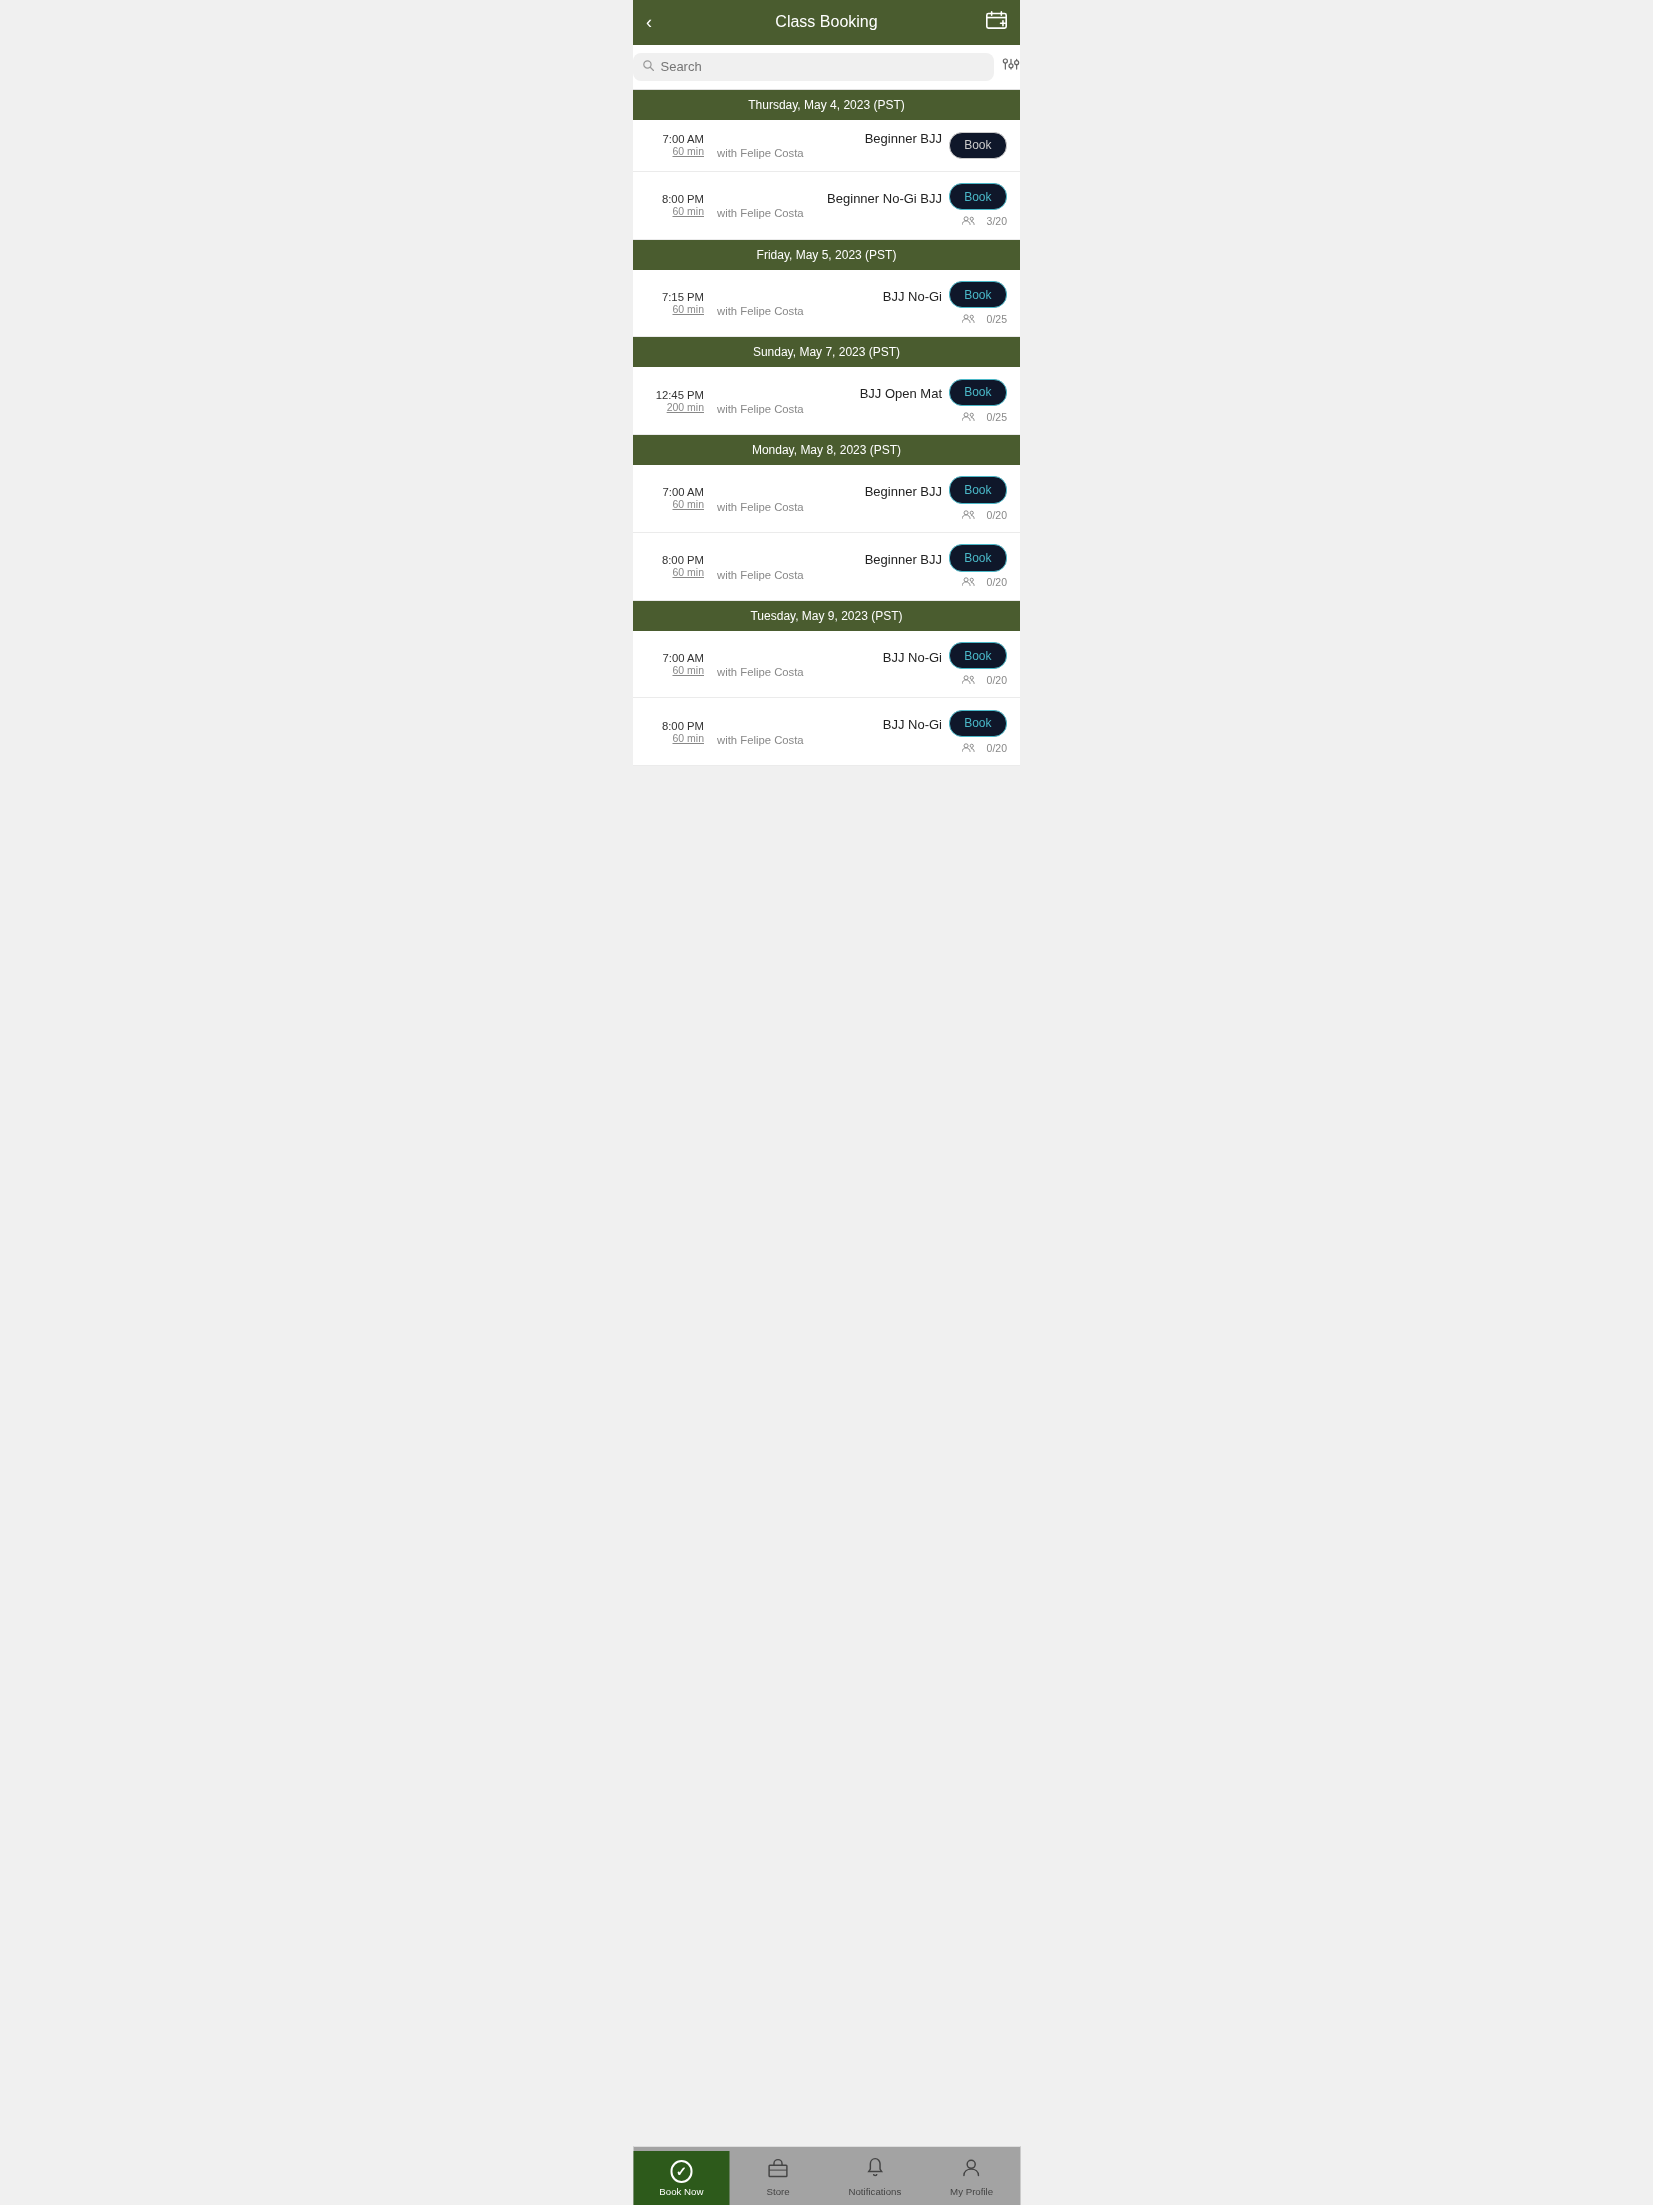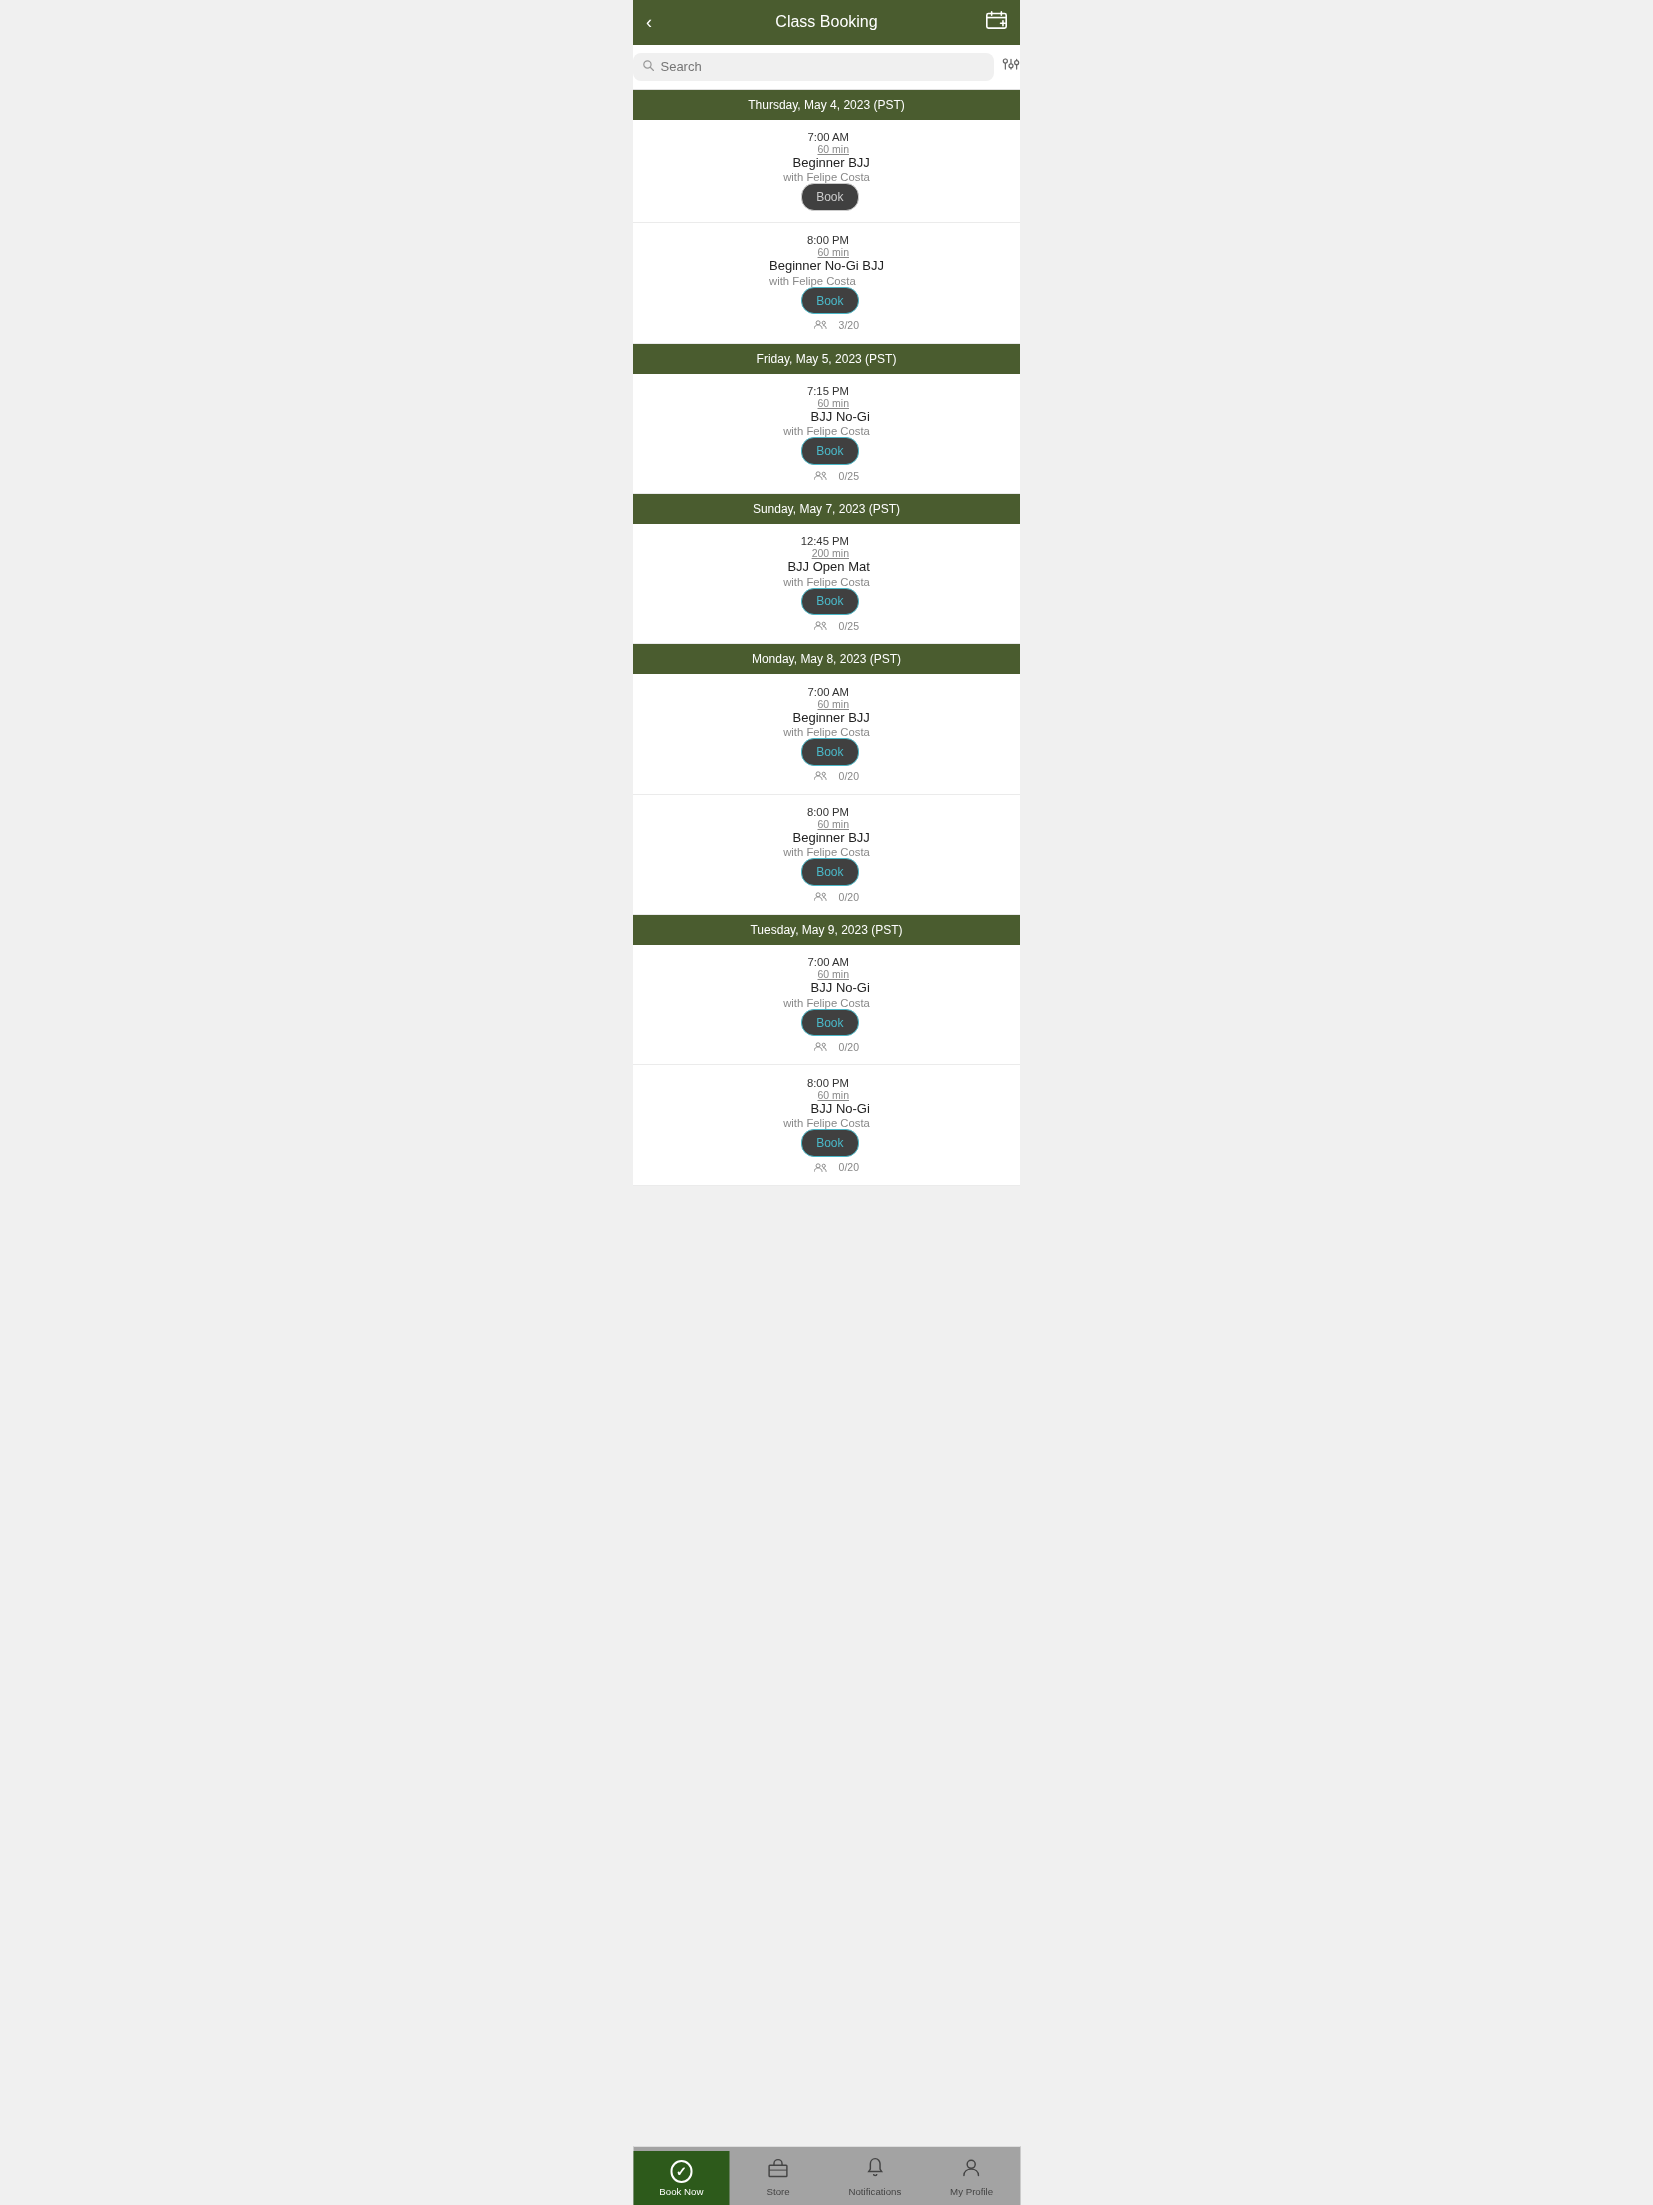--- a/index.html
+++ b/index.html
@@ -102,21 +102,20 @@
       text-align: center;
     }
 
     
     .class-item {
       background: white;
       display: flex;
       align-items: center;
       padding: 11.3px 13px;
       border-bottom: 0.8px solid #ebebeb;
-      flex-direction: column;
     }
     .class-time {
       min-width: 58px;
       text-align: right;
       margin-right: 13px;
     }
     .class-time-top {
       font-size: 11.3px;
       color: #333;
       font-weight: 500;
@@ -141,21 +140,21 @@
       margin-top: 1.6px;
     }
     .class-action {
       display: flex;
       flex-direction: column;
       align-items: flex-end;
       min-width: 65px;
     }
     .book-btn {
       border: 1.2px solid #4ab8c8;
-      background: #404040;
+      background: #0f172a;
       color: #4ab8c8;
       font-size: 12px;
       padding: 5.7px 14.5px;
       border-radius: 13px;
       cursor: pointer;
       font-weight: 500;
     }
     .book-btn.disabled {
       border-color: #ccc;
       color: #ccc;

